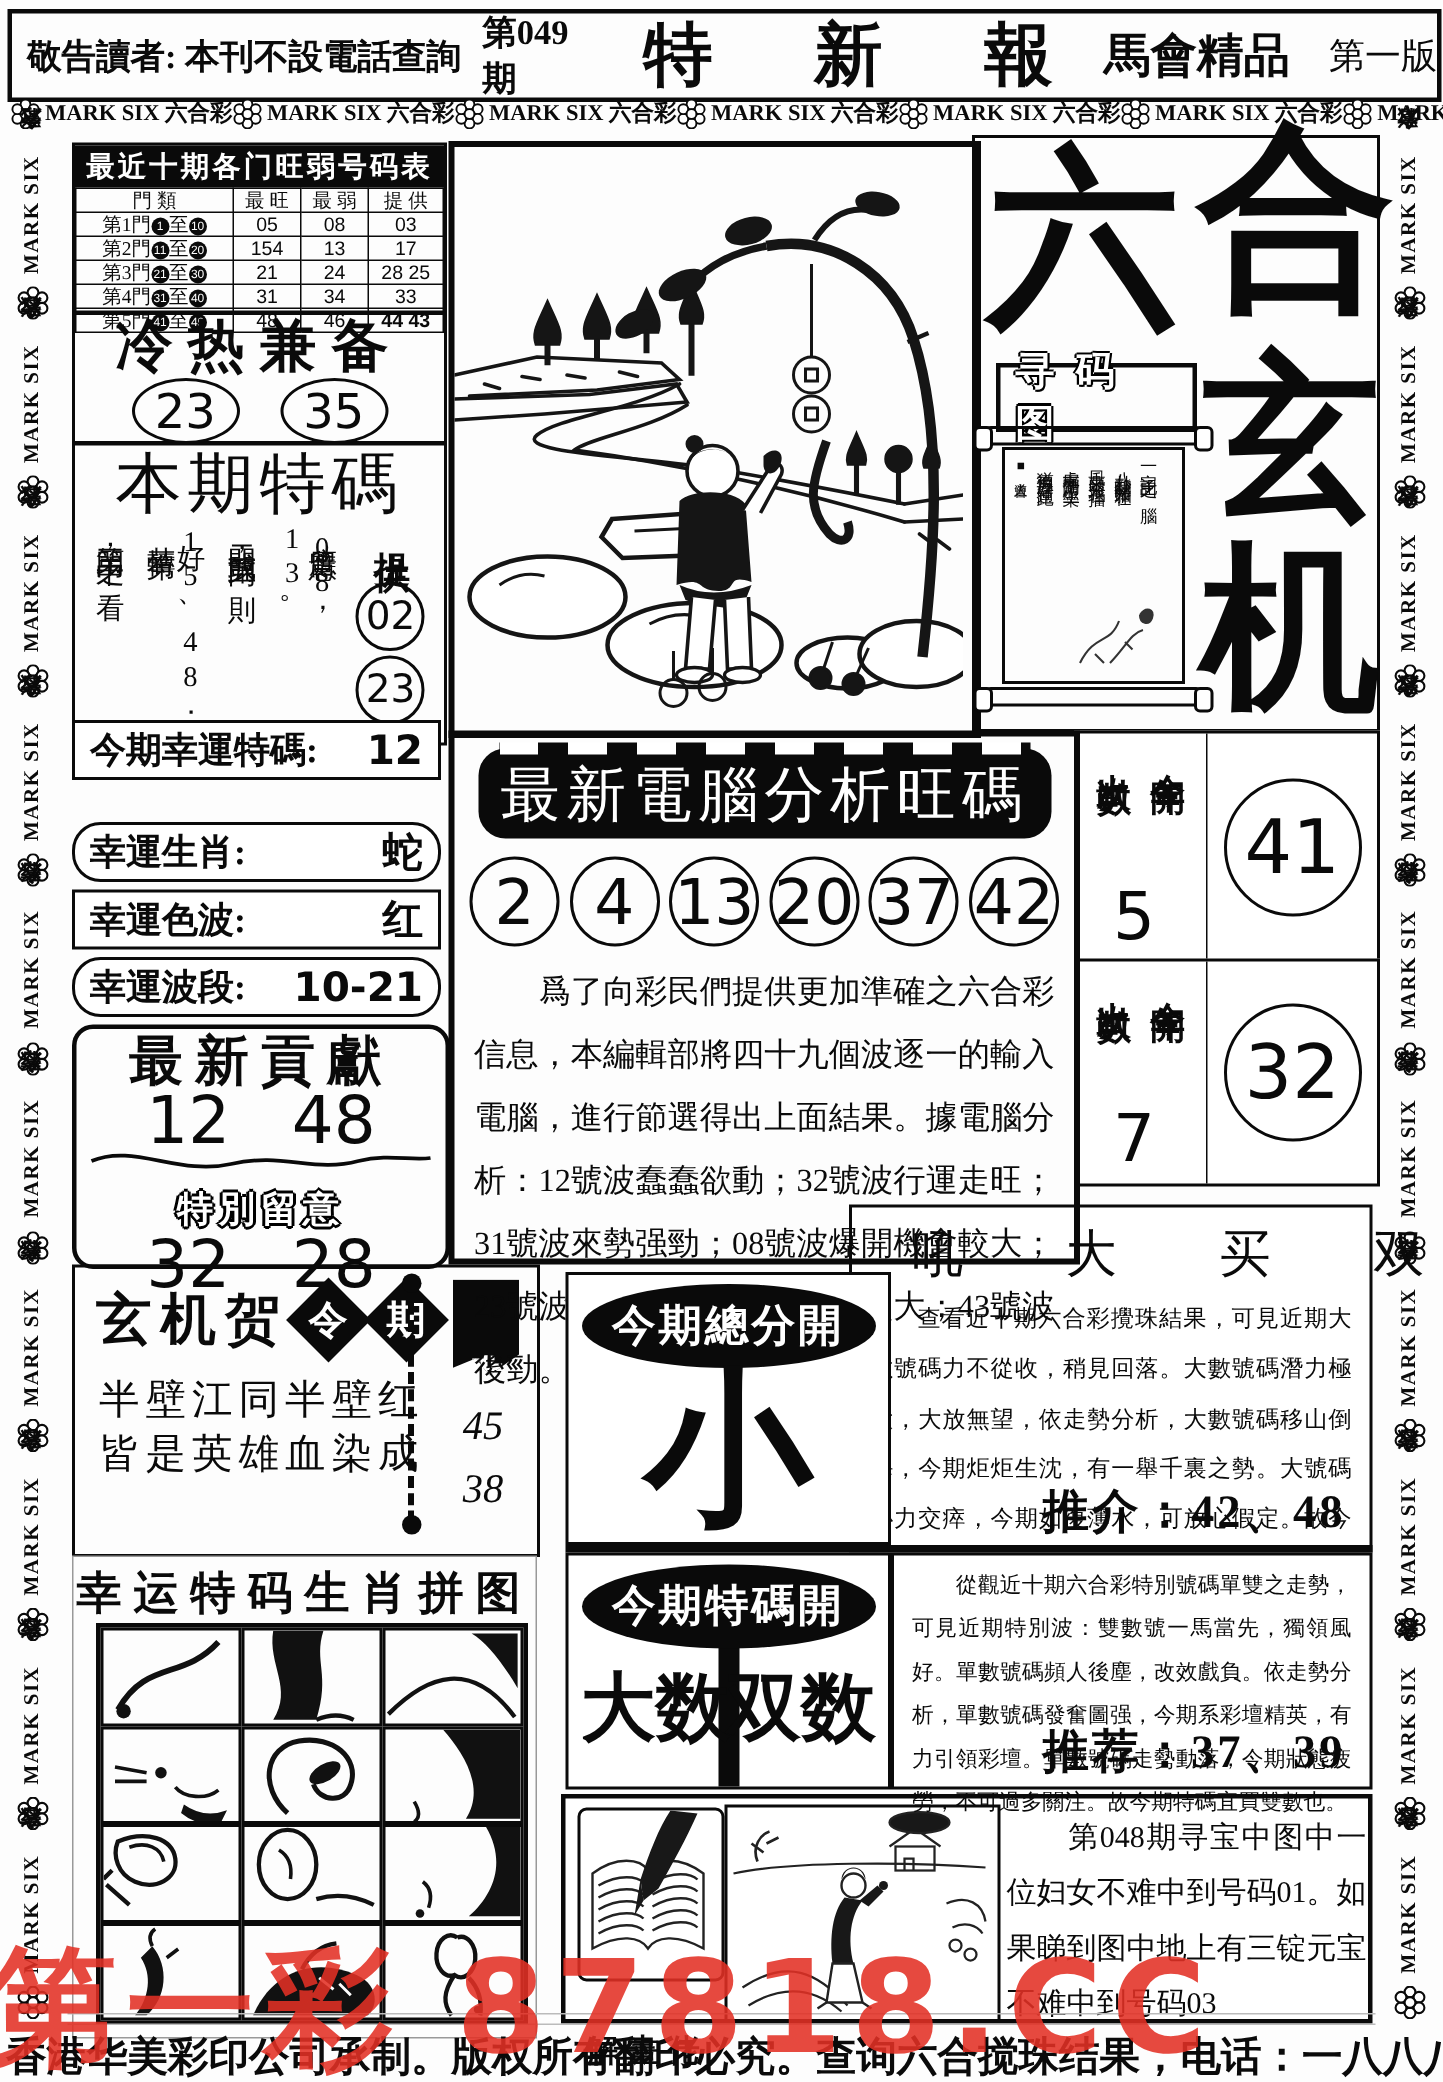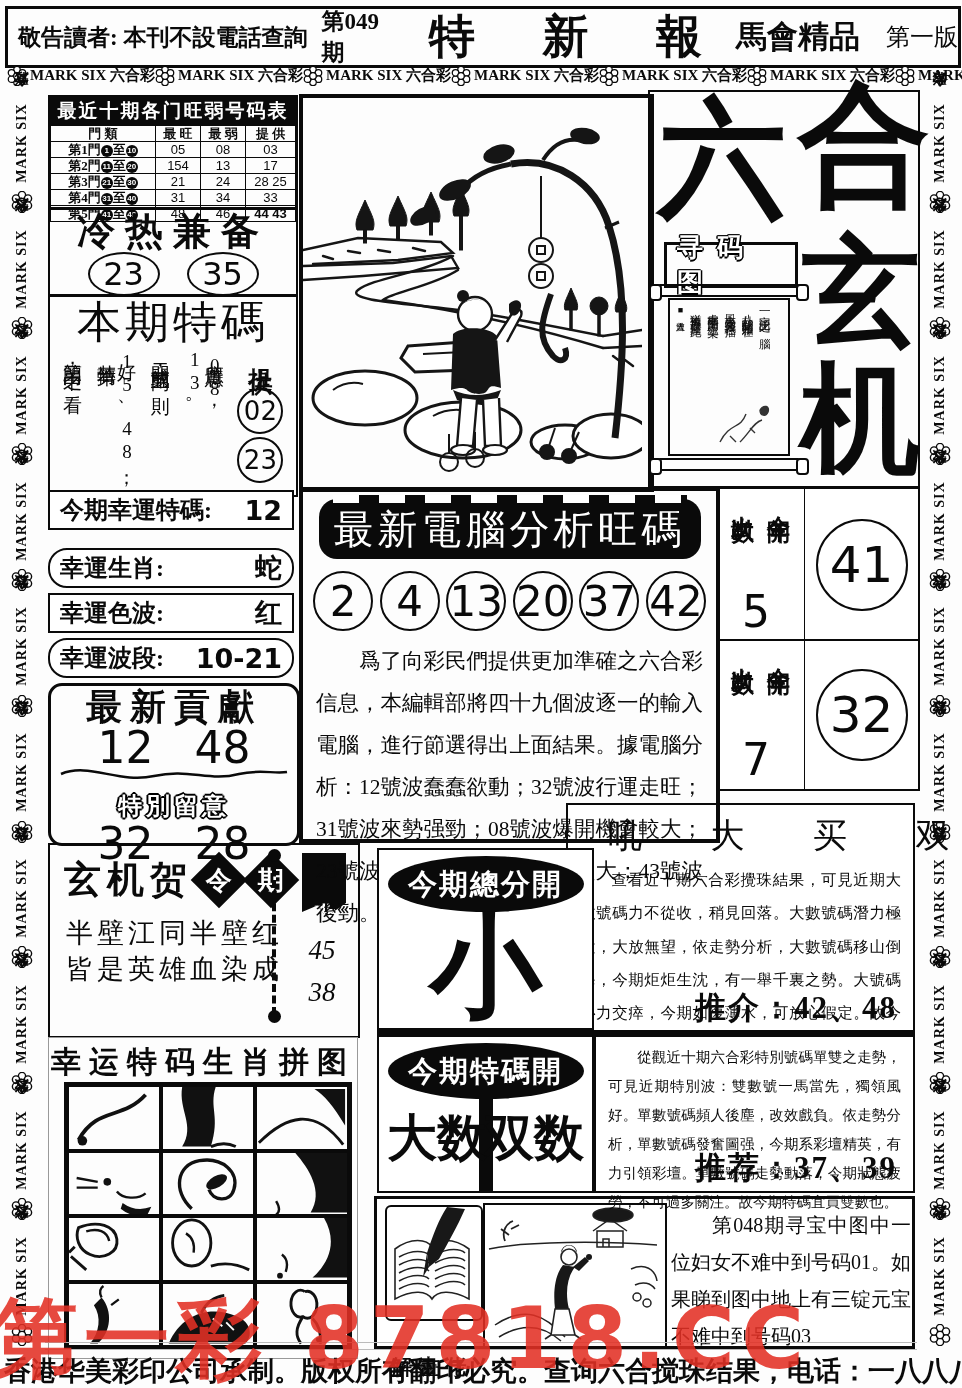--- a/index.html
+++ b/index.html
@@ -22,21 +22,21 @@
   .mk-item{display:flex;align-items:center;gap:3px;font-weight:bold;font-size:15px;white-space:nowrap;}
   .flower svg{display:block;}
   .strip{top:92px;width:44px;height:1258px;display:flex;flex-direction:column;align-items:center;justify-content:space-between;padding:4px 0;box-sizing:border-box;}
   #strip-left{left:0;} #strip-right{right:0;}
   .strip .mk-v{writing-mode:vertical-rl;transform:rotate(180deg);font-weight:bold;font-size:14px;white-space:nowrap;letter-spacing:1px;}
 
   
   #hot-table{left:48px;top:95px;width:246px;height:110px;border:2px solid #0a0a0a;}
   #hot-table .ttl{background:#0a0a0a;color:#fff;font-weight:bold;font-size:19px;text-align:center;letter-spacing:2px;padding:1px 0;}
   #hot-table table{width:100%;border-collapse:collapse;font-size:13px;}
-  #hot-table th,#hot-table td{border:1px solid #0a0a0a;text-align:center;padding:0;line-height:15px;font-weight:bold;}
+  #hot-table th,#hot-table td{border:1px solid #0a0a0a;text-align:center;padding:0;line-height:15px;font-weight:normal;}
   .rangecirc{display:inline-block;width:12px;height:12px;border-radius:50%;background:#0a0a0a;color:#fff;font-size:8px;line-height:12px;text-align:center;vertical-align:1px;font-family:"Liberation Sans",sans-serif;}
 
   
   #coldhot{left:48px;top:208px;width:246px;height:84px;border:2px solid #0a0a0a;text-align:center;}
   #coldhot .ttl{font-size:38px;font-weight:bold;letter-spacing:10px;line-height:42px;}
   .oval-num{display:inline-block;width:68px;height:40px;border:2px solid #0a0a0a;border-radius:50%;font-size:32px;line-height:40px;text-align:center;font-family:"DejaVu Sans",sans-serif;}
   #coldhot .ovals{display:flex;justify-content:space-around;padding:0 24px;}
 
   
   #special{left:48px;top:295px;width:246px;height:198px;border:2px solid #0a0a0a;}
@@ -577,21 +577,21 @@
       </div>
       <div id="special-cols" style="display:flex;flex-direction:row-reverse;gap:14px;">
           <div class="vcol">應留意08，13。</div>
           <div class="vcol">二門或第五門，則</div>
           <div class="vcol">好15、48；若轉第</div>
           <div class="vcol">第三門之中，看</div>
         </div>
     </div>
   </div>
 
-  <div class="lucky-row" style="top:490px;">
+  <div class="lucky-row" style="top:480px;">
     <span class="lab">今期幸運特碼:</span>
     <span class="val">12</span>
   </div>
   <div class="lucky-row round" style="top:548px;">
     <span class="lab">幸運生肖:</span>
     <span class="val" style="font-family:inherit;">蛇</span>
   </div>
   <div class="lucky-row" style="top:593px;">
     <span class="lab">幸運色波:</span>
     <span class="val" style="font-family:inherit;">红</span>

